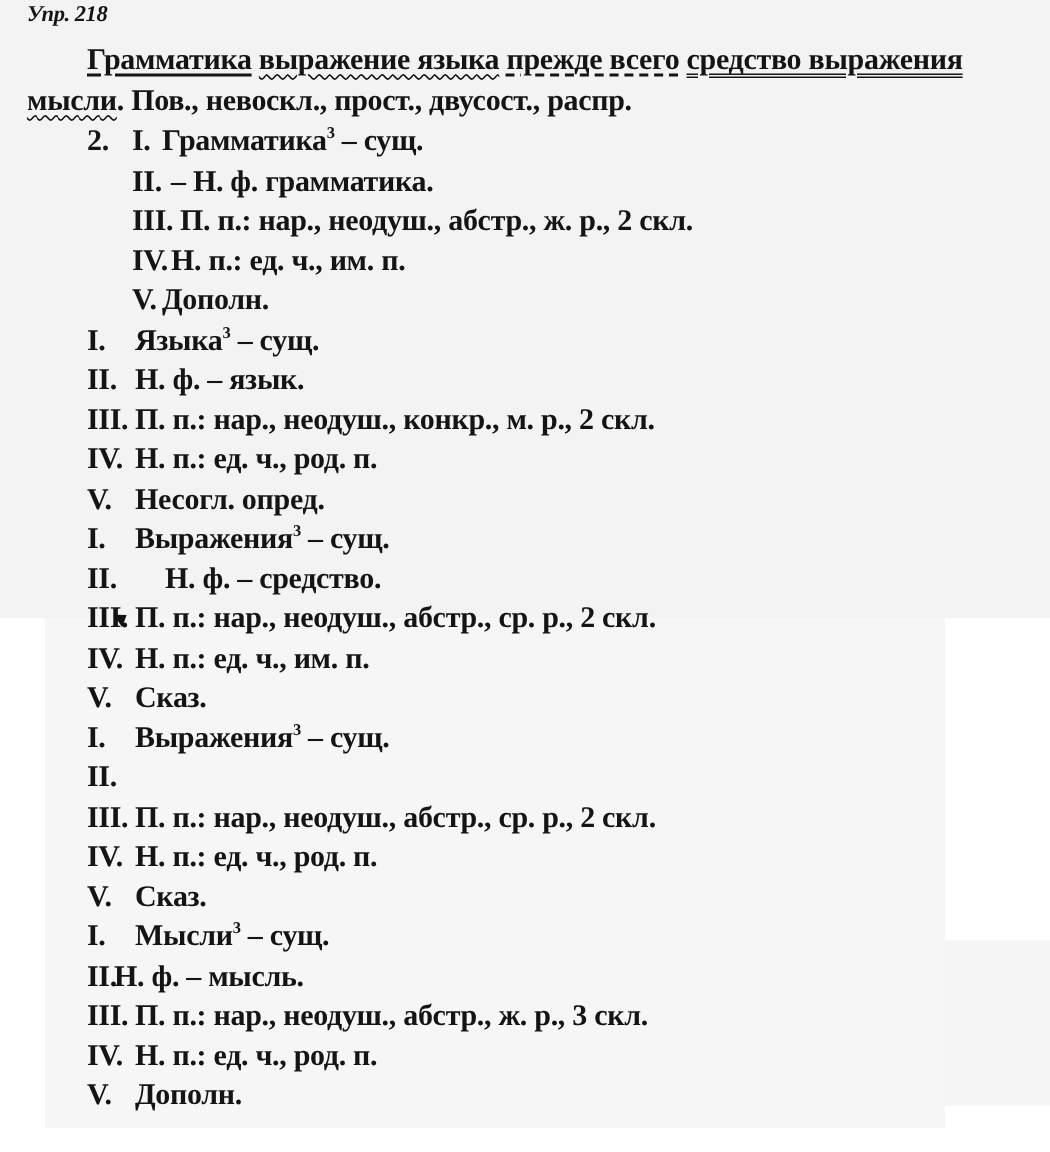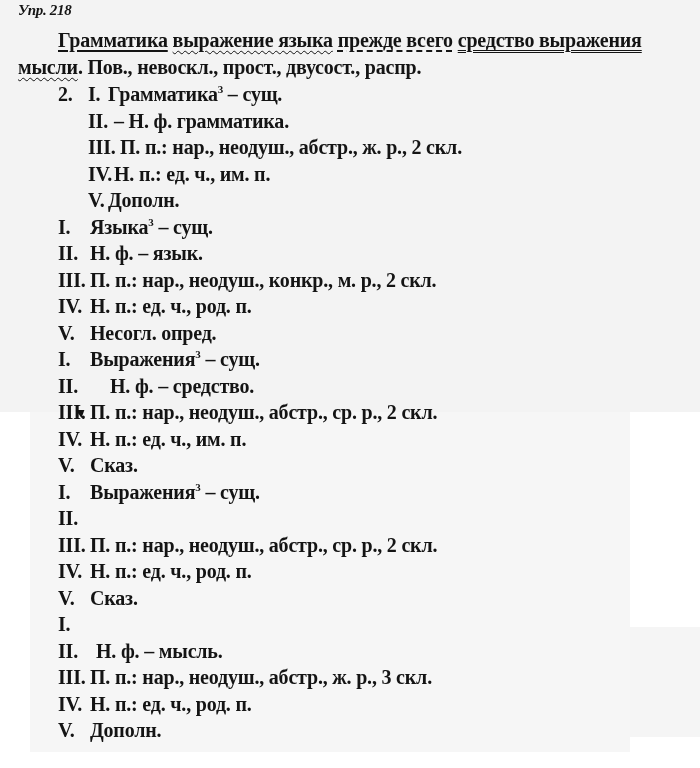--- a/index.html
+++ b/index.html
@@ -136,24 +136,25 @@
       <div class="line">
         <span class="roman" style="left: 58px;">IV.</span>
         <span class="text" style="left: 90px;"><span>Н. п.: ед. ч., род. п.</span></span>
       </div>
       <div class="line">
         <span class="roman" style="left: 58px;">V.</span>
         <span class="text" style="left: 90px;"><span>Сказ.</span></span>
       </div>
       <div class="line">
         <span class="roman" style="left: 58px;">I.</span>
+        <span class="text" style="left: 90px;"><span>Мысли</span><sup>3</sup><span> – сущ.</span></span>
       </div>
       <div class="line">
         <span class="roman" style="left: 58px;">II.</span>
-        <span class="text" style="left: 96px;"><span>Н. ф. – мысль.</span></span>
+        <span class="text" style="left: 76px;"><span>Н. ф. – мысль.</span></span>
       </div>
       <div class="line">
         <span class="roman" style="left: 58px;">III.</span>
         <span class="text" style="left: 90px;"><span>П. п.: нар., неодуш., абстр., ж. р., 3 скл.</span></span>
       </div>
       <div class="line">
         <span class="roman" style="left: 58px;">IV.</span>
         <span class="text" style="left: 90px;"><span>Н. п.: ед. ч., род. п.</span></span>
       </div>
       <div class="line">

